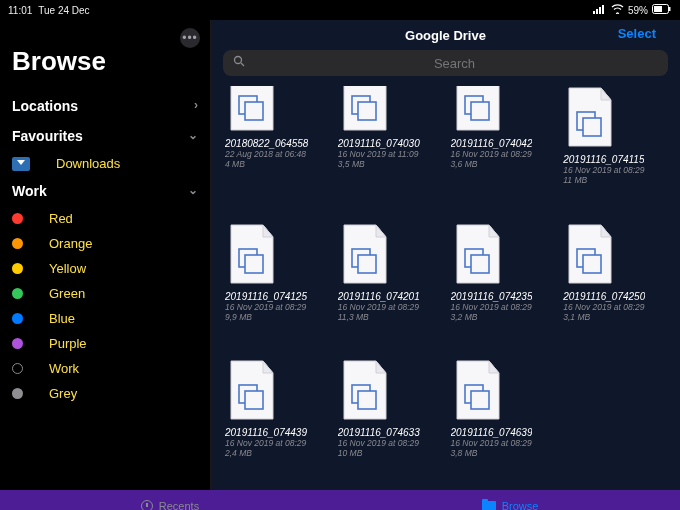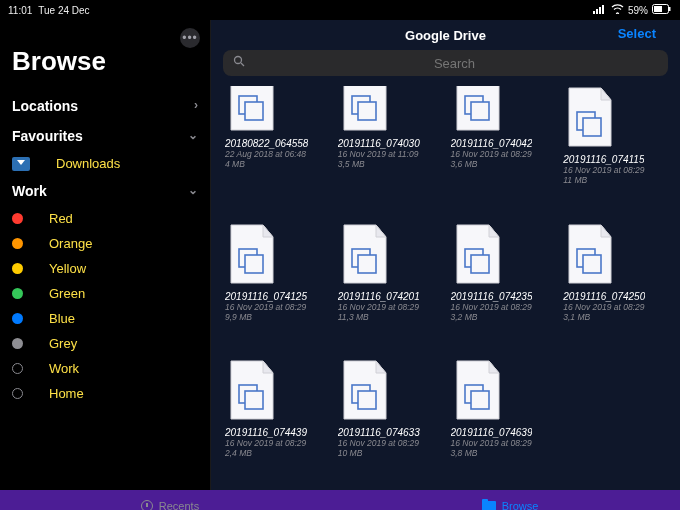--- a/index.html
+++ b/index.html
@@ -227,30 +227,30 @@
         </div>
         <div class="item-row">
           <span class="tag-dot" style="background: rgb(52, 199, 89);"></span>
           <span>Green</span>
         </div>
         <div class="item-row">
           <span class="tag-dot" style="background: rgb(0, 122, 255);"></span>
           <span>Blue</span>
         </div>
         <div class="item-row">
+          <span class="tag-dot" style="background: rgb(175, 82, 222);"></span>
+          <span>Purple</span>
+        </div>
+        <div class="item-row">
+          <span class="tag-open"></span>
+          <span>Work</span>
+        </div>
+        <div class="item-row">
           <span class="tag-dot" style="background: rgb(142, 142, 147);"></span>
           <span>Grey</span>
-        </div>
-        <div class="item-row">
-          <span class="tag-open"></span>
-          <span>Work</span>
-        </div>
-        <div class="item-row">
-          <span class="tag-open"></span>
-          <span>Home</span>
         </div>
       </div>
   </div>
 
   <div class="content">
     <div class="content-header">
       <span>Google Drive</span>
       <span class="select-btn">Select</span>
     </div>
     <div class="search-wrap">

